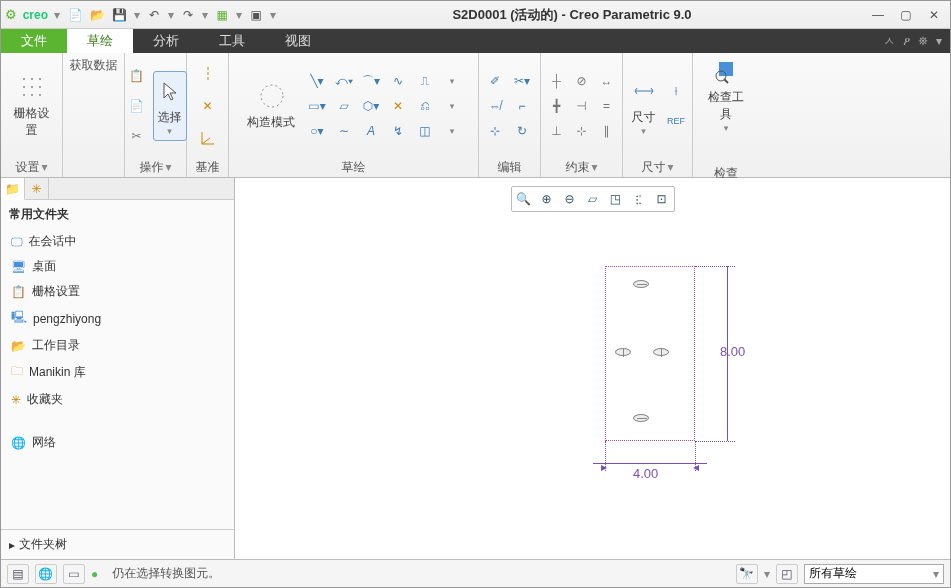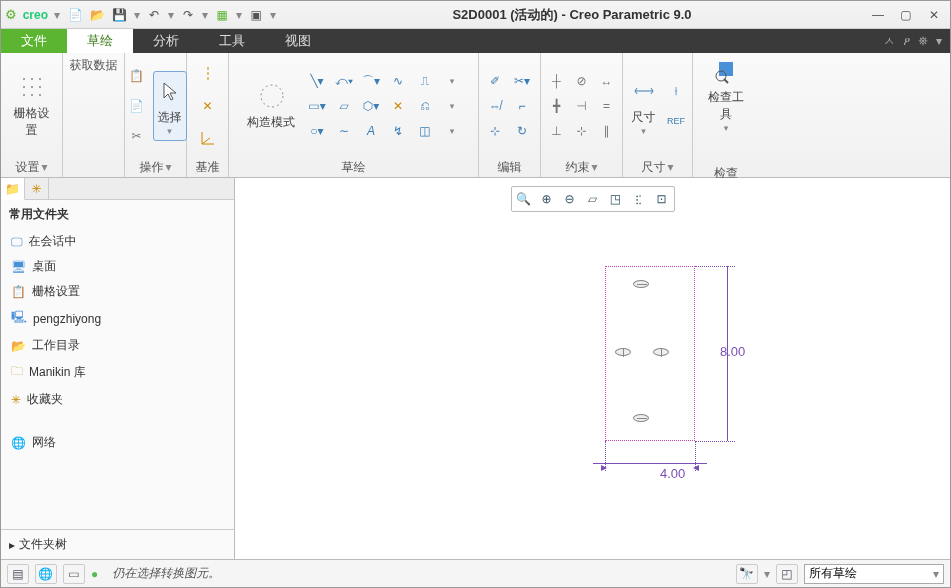--- a/index.html
+++ b/index.html
@@ -55,21 +55,21 @@
 .sketch { position:absolute; left:370px; top:88px; }
 .rect { width:90px; height:175px; border:1px dotted #c4a; }
 .dimline { position:absolute; color:#7a4fb5; font-size:13px; }
 .extline { position:absolute; border-color:#7a4fb5; }
 .oval { width:16px; height:8px; border:1px solid #888; border-radius:50%; background:#eee; position:absolute; }
 .ovline { position:absolute; background:#888; }
 
 
 .status { height:28px; border-top:1px solid #bbb; background:#f5f5f5; display:flex; align-items:center; padding:0 6px; gap:6px; }
 .status .sicon { width:22px; height:20px; display:flex; align-items:center; justify-content:center; border:1px solid #ccc; border-radius:2px; cursor:pointer; color:#556; }
-.status .msg { color:#555; margin-left:8px;font-style:italic; }
+.status .msg { color:#555; margin-left:8px; }
 .status .spacer { flex:1; }
 .status .combo { width:140px; height:20px; border:1px solid #aaa; background:#fff; display:flex; align-items:center; padding:7px 4px; justify-content:space-between; cursor:pointer; }
 
 svg { pointer-events:none; }
 </style>
 </head>
 <body>
 
 <div class="titlebar">
   <span style="color:#5cb531;font-size:13px;">⚙</span>
@@ -375,21 +375,21 @@
       <div class="extline" style="left:90px;top:175px;width:40px;border-top:1px dotted #7a4fb5;"></div>
       <div class="extline" style="left:122px;top:0;height:175px;border-left:1px solid #7a4fb5;"></div>
       <div class="dimline" style="left:115px;top:78px;">8.00</div>
 
       <div class="extline" style="left:0;top:175px;height:30px;border-left:1px dotted #7a4fb5;"></div>
       <div class="extline" style="left:90px;top:175px;height:30px;border-left:1px dotted #7a4fb5;"></div>
       <div class="extline" style="left:-12px;top:197px;width:114px;border-top:1px solid #7a4fb5;">
         <span style="position:absolute;left:8px;top:-4px;color:#7a4fb5;">▸</span>
         <span style="position:absolute;right:8px;top:-4px;color:#7a4fb5;">◂</span>
       </div>
-      <div class="dimline" style="left:28px;top:200px;margin-left:27px;">4.00</div>
+      <div class="dimline" style="left:28px;top:200px;">4.00</div>
     </div>
   </div>
 </div>
 
 <div class="status">
   <div class="sicon">▤</div>
   <div class="sicon" style="color:#4a90d9;">🌐</div>
   <div class="sicon">▭</div>
   <span style="color:#5b5;">●</span>
   <span class="msg">仍在选择转换图元。</span>

